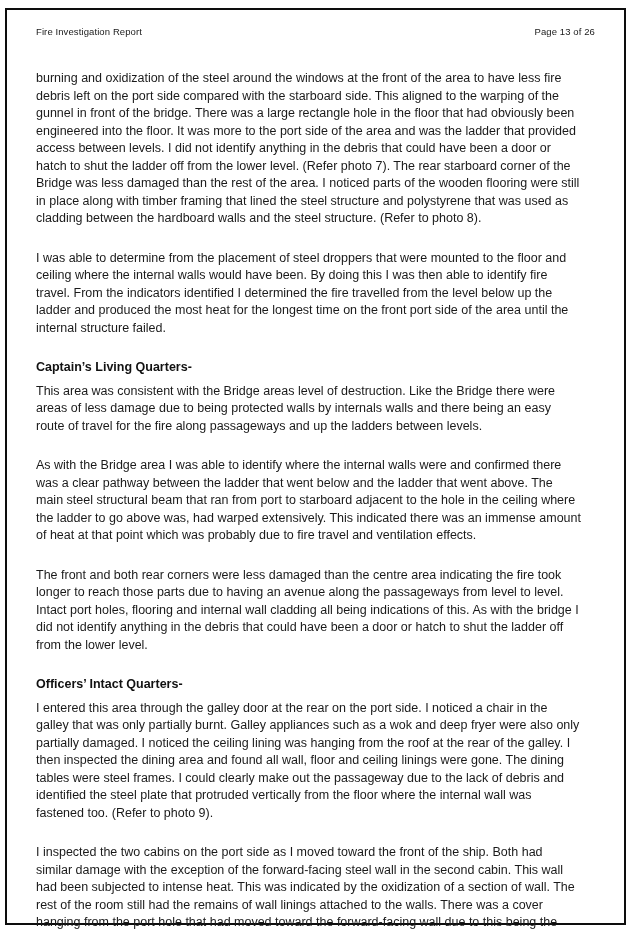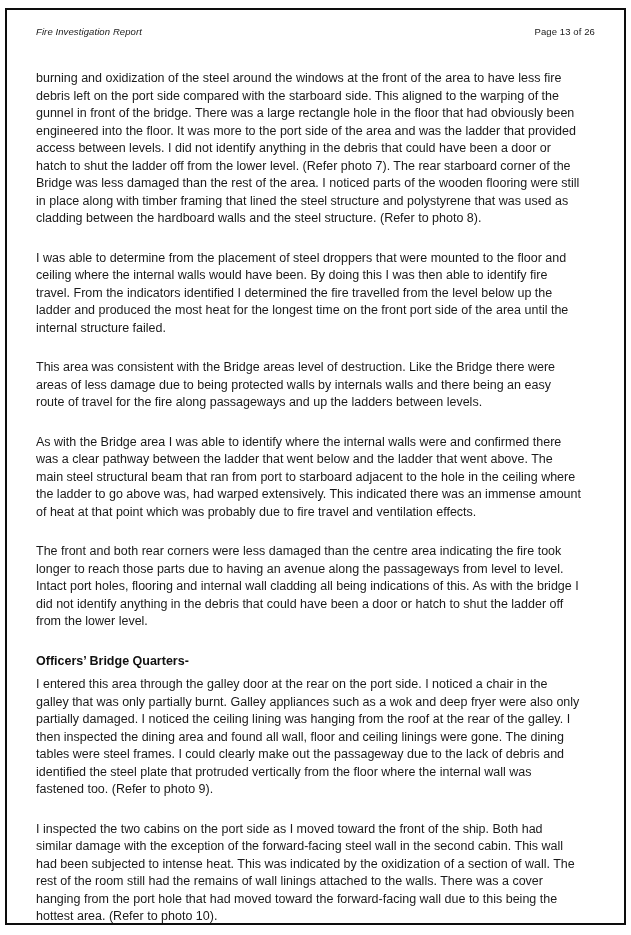--- a/index.html
+++ b/index.html
@@ -25,21 +25,20 @@
     box-sizing: border-box;
   }
   .header-left {
     position: absolute;
     left: 36px;
     top: 26px;
     font-size: 9.5px;
     letter-spacing: 0.1px;
     color: #1a1a1a;
     white-space: nowrap;
-    font-style: italic;
   }
   .header-right {
     position: absolute;
     right: 36px;
     top: 26px;
     font-size: 9.5px;
     letter-spacing: 0.1px;
     color: #1a1a1a;
     white-space: nowrap;
   }
@@ -70,25 +69,26 @@
 
 <div class="header-left">Fire Investigation Report</div>
 
 <div class="header-right">Page 13 of 26</div>
 
 <div class="content">
   <p class="para">burning and oxidization of the steel around the windows at the front of the area to have less fire debris left on the port side compared with the starboard side. This aligned to the warping of the gunnel in front of the bridge. There was a large rectangle hole in the floor that had obviously been engineered into the floor. It was more to the port side of the area and was the ladder that provided access between levels. I did not identify anything in the debris that could have been a door or hatch to shut the ladder off from the lower level. (Refer photo 7). The rear starboard corner of the Bridge was less damaged than the rest of the area. I noticed parts of the wooden flooring were still in place along with timber framing that lined the steel structure and polystyrene that was used as cladding between the hardboard walls and the steel structure. (Refer to photo 8).</p>
 
   <p class="para">I was able to determine from the placement of steel droppers that were mounted to the floor and ceiling where the internal walls would have been. By doing this I was then able to identify fire travel. From the indicators identified I determined the fire travelled from the level below up the ladder and produced the most heat for the longest time on the front port side of the area until the internal structure failed.</p>
 
+  <h2 class="section-heading">Captain’s Living Quarters-</h2>
 
   <p class="para">This area was consistent with the Bridge areas level of destruction. Like the Bridge there were areas of less damage due to being protected walls by internals walls and there being an easy route of travel for the fire along passageways and up the ladders between levels.</p>
 
   <p class="para">As with the Bridge area I was able to identify where the internal walls were and confirmed there was a clear pathway between the ladder that went below and the ladder that went above. The main steel structural beam that ran from port to starboard adjacent to the hole in the ceiling where the ladder to go above was, had warped extensively. This indicated there was an immense amount of heat at that point which was probably due to fire travel and ventilation effects.</p>
 
   <p class="para">The front and both rear corners were less damaged than the centre area indicating the fire took longer to reach those parts due to having an avenue along the passageways from level to level. Intact port holes, flooring and internal wall cladding all being indications of this. As with the bridge I did not identify anything in the debris that could have been a door or hatch to shut the ladder off from the lower level.</p>
 
-  <h2 class="section-heading">Officers’ Bridge Quarters-</h2>
+  <h2 class="section-heading">Officers’ Intact Quarters-</h2>
 
   <p class="para">I entered this area through the galley door at the rear on the port side. I noticed a chair in the galley that was only partially burnt. Galley appliances such as a wok and deep fryer were also only partially damaged. I noticed the ceiling lining was hanging from the roof at the rear of the galley. I then inspected the dining area and found all wall, floor and ceiling linings were gone. The dining tables were steel frames. I could clearly make out the passageway due to the lack of debris and identified the steel plate that protruded vertically from the floor where the internal wall was fastened too. (Refer to photo 9).</p>
 
   <p class="para">I inspected the two cabins on the port side as I moved toward the front of the ship. Both had similar damage with the exception of the forward-facing steel wall in the second cabin. This wall had been subjected to intense heat. This was indicated by the oxidization of a section of wall. The rest of the room still had the remains of wall linings attached to the walls. There was a cover hanging from the port hole that had moved toward the forward-facing wall due to this being the hottest area. (Refer to photo 10).</p>
 </div>
 
 </body></html>

